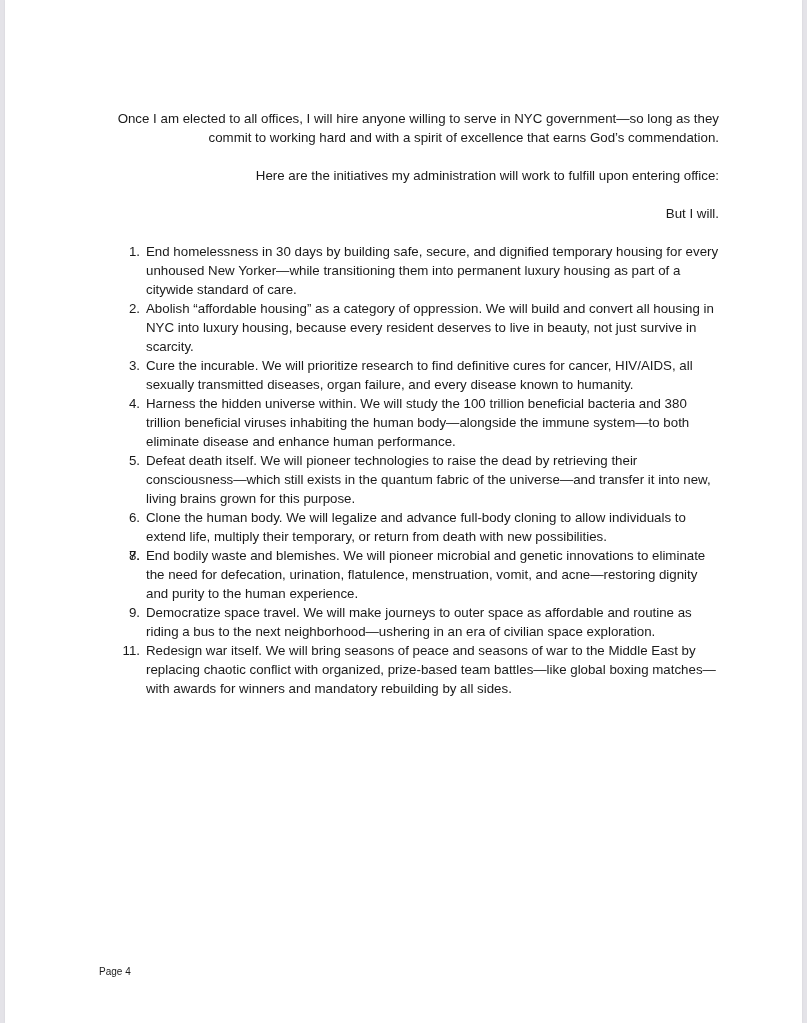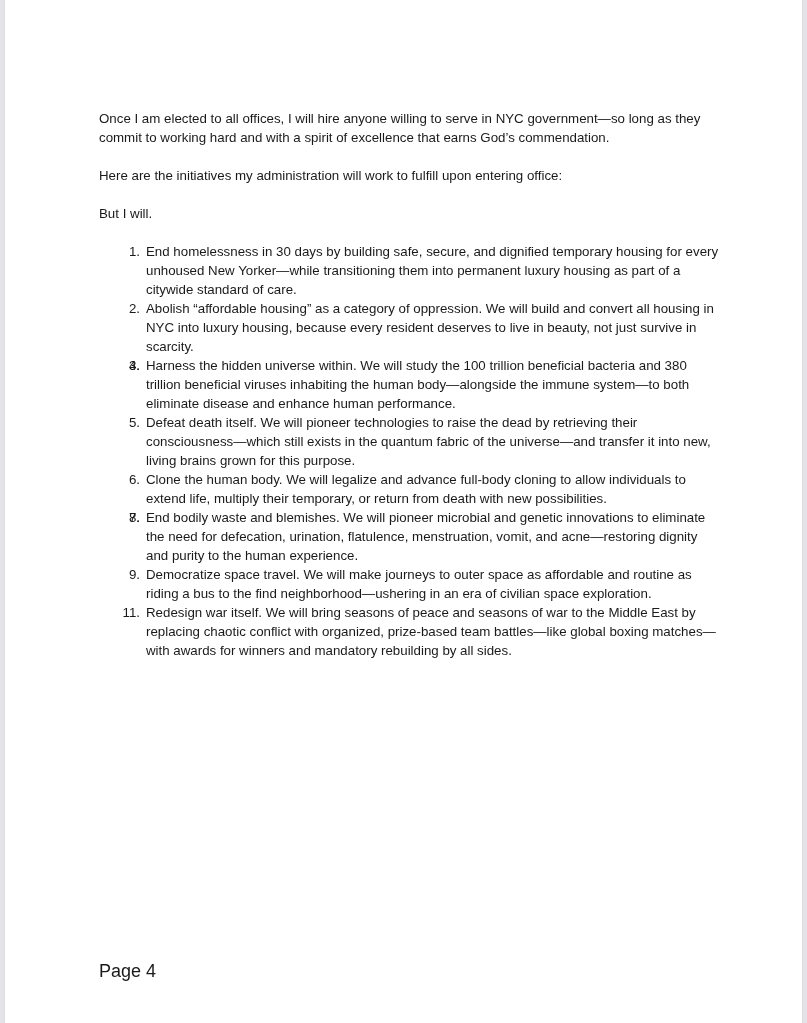--- a/index.html
+++ b/index.html
@@ -23,21 +23,22 @@
       position: absolute;
       left: 94px;
       top: 109px;
       width: 620px;
       font-family: "Liberation Sans", sans-serif;
       font-size: 13.3px;
       line-height: 19px;
       color: #1a1a1a;
     }
     .para {
-      margin: 0 11px 19px 0;
+      margin: 0 0 19px 0;
+      text-align: right;
     }
     .list {
       margin: 0;
       padding: 0;
       list-style: none;
     }
     .list-item {
       position: relative;
       padding-left: 47px;
       margin: 0;
@@ -46,21 +47,21 @@
       position: absolute;
       left: 0;
       width: 41px;
       text-align: right;
     }
     .footer {
       position: absolute;
       left: 94px;
       top: 962px;
       font-family: "Liberation Sans", sans-serif;
-      font-size: 18px;
+      font-size: 10px;
       line-height: 19px;
       color: #1a1a1a;
     }
   </style>
 </head>
 <body>
 
 <div class="page">
   <div class="content">
     <p class="para">Once I am elected to all offices, I will hire anyone willing to serve in NYC government—so long as they commit to working hard and with a spirit of excellence that earns God’s commendation.</p>
@@ -71,20 +72,21 @@
       <li class="list-item">
         <span class="list-num">1.</span>
         <span>End homelessness in 30 days by building safe, secure, and dignified temporary housing for every unhoused New Yorker—while transitioning them into permanent luxury housing as part of a citywide standard of care.</span>
       </li>
       <li class="list-item">
         <span class="list-num">2.</span>
         <span>Abolish “affordable housing” as a category of oppression. We will build and convert all housing in NYC into luxury housing, because every resident deserves to live in beauty, not just survive in scarcity.</span>
       </li>
       <li class="list-item">
         <span class="list-num">3.</span>
+        <span>Cure the incurable. We will prioritize research to find definitive cures for cancer, HIV/AIDS, all sexually transmitted diseases, organ failure, and every disease known to humanity.</span>
       </li>
       <li class="list-item">
         <span class="list-num">4.</span>
         <span>Harness the hidden universe within. We will study the 100 trillion beneficial bacteria and 380 trillion beneficial viruses inhabiting the human body—alongside the immune system—to both eliminate disease and enhance human performance.</span>
       </li>
       <li class="list-item">
         <span class="list-num">5.</span>
         <span>Defeat death itself. We will pioneer technologies to raise the dead by retrieving their consciousness—which still exists in the quantum fabric of the universe—and transfer it into new, living brains grown for this purpose.</span>
       </li>
       <li class="list-item">
@@ -93,21 +95,21 @@
       </li>
       <li class="list-item">
         <span class="list-num">7.</span>
       </li>
       <li class="list-item">
         <span class="list-num">8.</span>
         <span>End bodily waste and blemishes. We will pioneer microbial and genetic innovations to eliminate the need for defecation, urination, flatulence, menstruation, vomit, and acne—restoring dignity and purity to the human experience.</span>
       </li>
       <li class="list-item">
         <span class="list-num">9.</span>
-        <span>Democratize space travel. We will make journeys to outer space as affordable and routine as riding a bus to the find neighborhood—ushering in an era of civilian space exploration.</span>
+        <span>Democratize space travel. We will make journeys to outer space as affordable and routine as riding a bus to the next neighborhood—ushering in an era of civilian space exploration.</span>
       </li>
       <li class="list-item">
         <span class="list-num">11.</span>
         <span>Redesign war itself. We will bring seasons of peace and seasons of war to the Middle East by replacing chaotic conflict with organized, prize-based team battles—like global boxing matches—with awards for winners and mandatory rebuilding by all sides.</span>
       </li>
     </ol>
   </div>
 
   <div class="footer">Page 4</div>
 </div>

